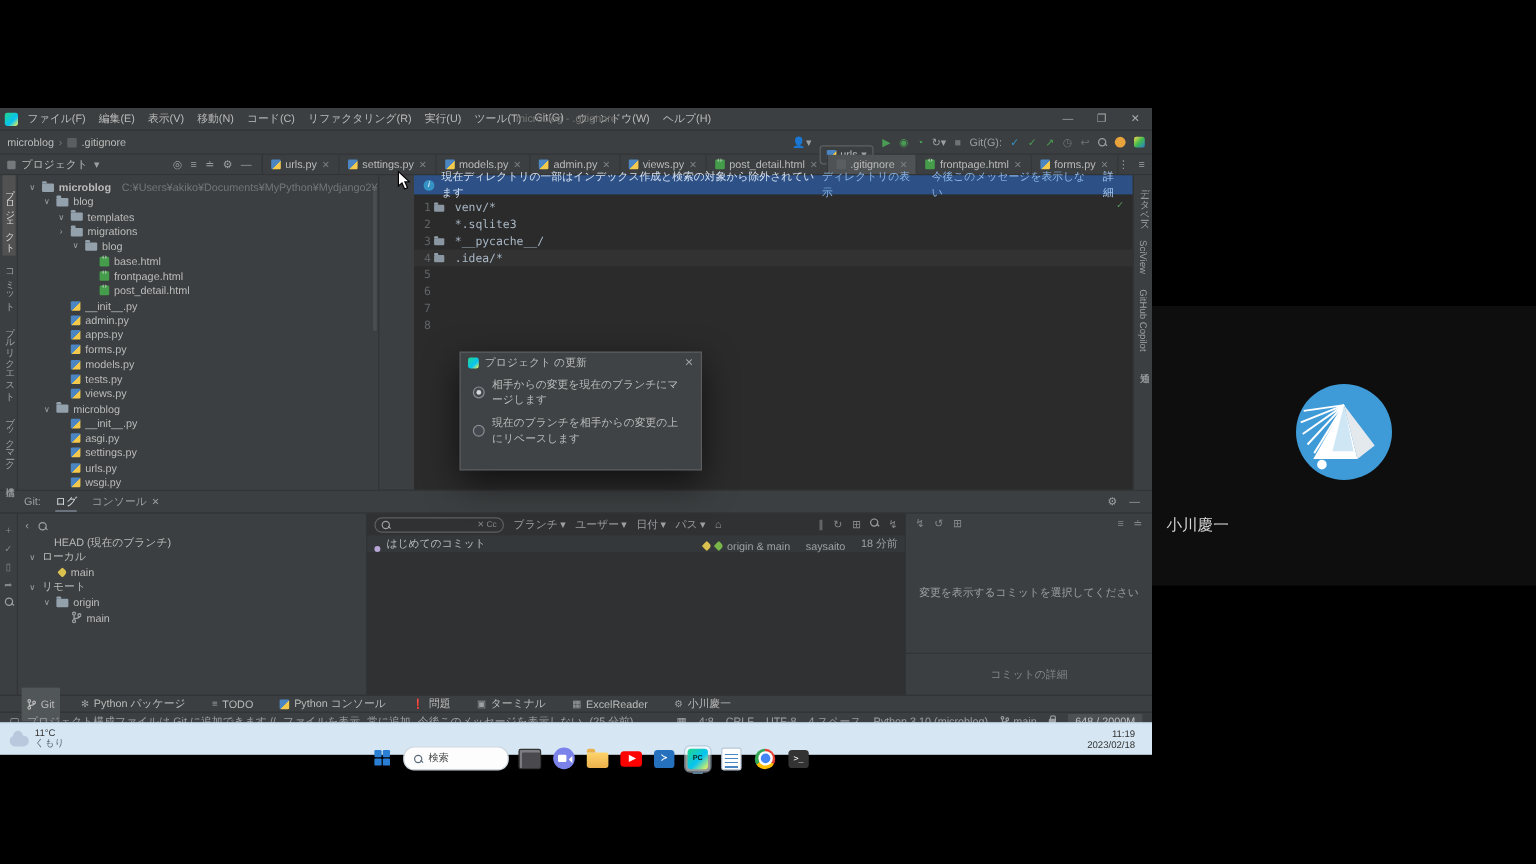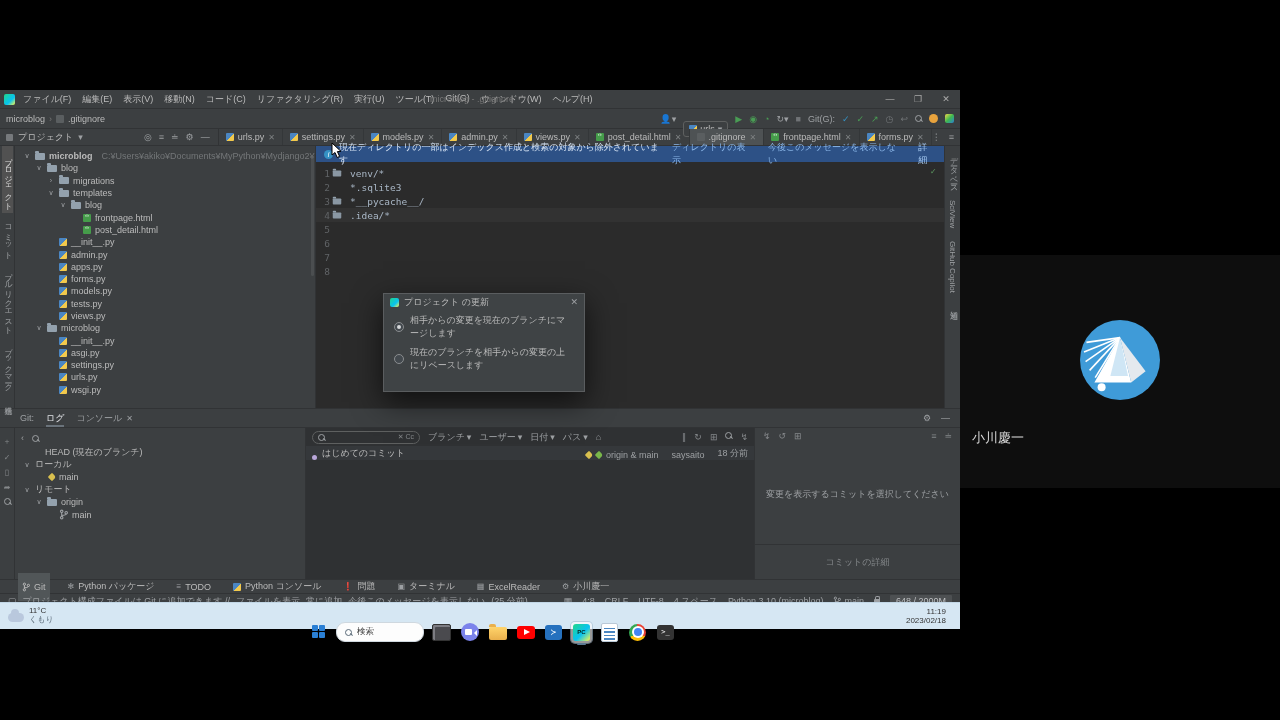--- a/index.html
+++ b/index.html
@@ -53,21 +53,21 @@
   
   .project{width:301px;background:#3c3f41;overflow:hidden;border-right:1px solid #313335;box-sizing:border-box;padding-top:4px;position:relative;}
   .trow{height:12.3px;display:flex;align-items:center;gap:4px;white-space:nowrap;}
   .chev{color:#9da0a3;font-size:7px;width:8px;text-align:center;flex:0 0 8px;}
   .fol{width:10px;height:7px;background:#93a1ad;border-radius:1px;position:relative;flex:0 0 10px;}
   .fol:before{content:'';position:absolute;top:-2px;left:0;width:4px;height:2px;background:#93a1ad;border-radius:1px 1px 0 0;}
   .tl{color:#bbb;} .tpath{color:#737678;margin-left:5px;}
   .lv0{padding-left:8px}.lv1{padding-left:20px}.lv2{padding-left:32px}.lv3{padding-left:44px}.lv4{padding-left:56px}
   .pscroll{position:absolute;right:1px;top:10px;width:3px;height:120px;background:#5a5d5f;border-radius:2px;opacity:.5;}
   
-  .editor{flex:1;background:#2b2b2b;display:flex;flex-direction:column;position:relative;}
+  .editor{flex:1;background:#2b2b2b;display:flex;flex-direction:column;position:relative;margin-left:29px;}
   .banner{height:16px;background:#2d5186;display:flex;align-items:center;gap:6px;padding:0 8px;color:#d5e2f2;flex:0 0 16px;}
   .infoico{width:9px;height:9px;border-radius:50%;background:#3592c4;color:#fff;font-size:7px;line-height:9px;text-align:center;font-style:italic;flex:0 0 9px;}
   .bannerlinks{margin-left:auto;display:flex;gap:14px;}
   .blink{color:#8ab6e8;} .blink.strong{color:#a9cdf5;}
   .code{flex:1;font-family:"DejaVu Sans Mono",monospace;font-size:9.5px;color:#a9b7c6;padding-top:4px;position:relative;}
   .cline{height:14px;display:flex;align-items:center;}
   .cline.cur{background:#323232;}
   .lnum{width:14px;text-align:right;color:#606366;flex:0 0 14px;}
   .gico{width:14px;display:flex;justify-content:center;flex:0 0 14px;}
   .gico .fol{transform:scale(.85);background:#8a97a3;}
@@ -312,33 +312,38 @@
               <span class="fol"></span>
               <span class="tl" style="font-weight:bold">microblog</span>
               <span class="tpath">C:¥Users¥akiko¥Documents¥MyPython¥Mydjango2¥microblog</span>
             </div>
           <div class="trow lv1">
               <span class="chev">∨</span>
               <span class="fol"></span>
               <span class="tl">blog</span>
             </div>
           <div class="trow lv2">
+              <span class="chev">∨</span>
+              <span class="fol"></span>
+              <span class="tl">templates</span>
+            </div>
+          <div class="trow lv2">
               <span class="chev">›</span>
               <span class="fol"></span>
               <span class="tl">migrations</span>
-            </div>
-          <div class="trow lv2">
-              <span class="chev">∨</span>
-              <span class="fol"></span>
-              <span class="tl">templates</span>
             </div>
           <div class="trow lv3">
               <span class="chev">∨</span>
               <span class="fol"></span>
               <span class="tl">blog</span>
+            </div>
+          <div class="trow lv4">
+              <span class="chev"></span>
+              <span class="htmlico"></span>
+              <span class="tl">base.html</span>
             </div>
           <div class="trow lv4">
               <span class="chev"></span>
               <span class="htmlico"></span>
               <span class="tl">frontpage.html</span>
             </div>
           <div class="trow lv4">
               <span class="chev"></span>
               <span class="htmlico"></span>
               <span class="tl">post_detail.html</span>

